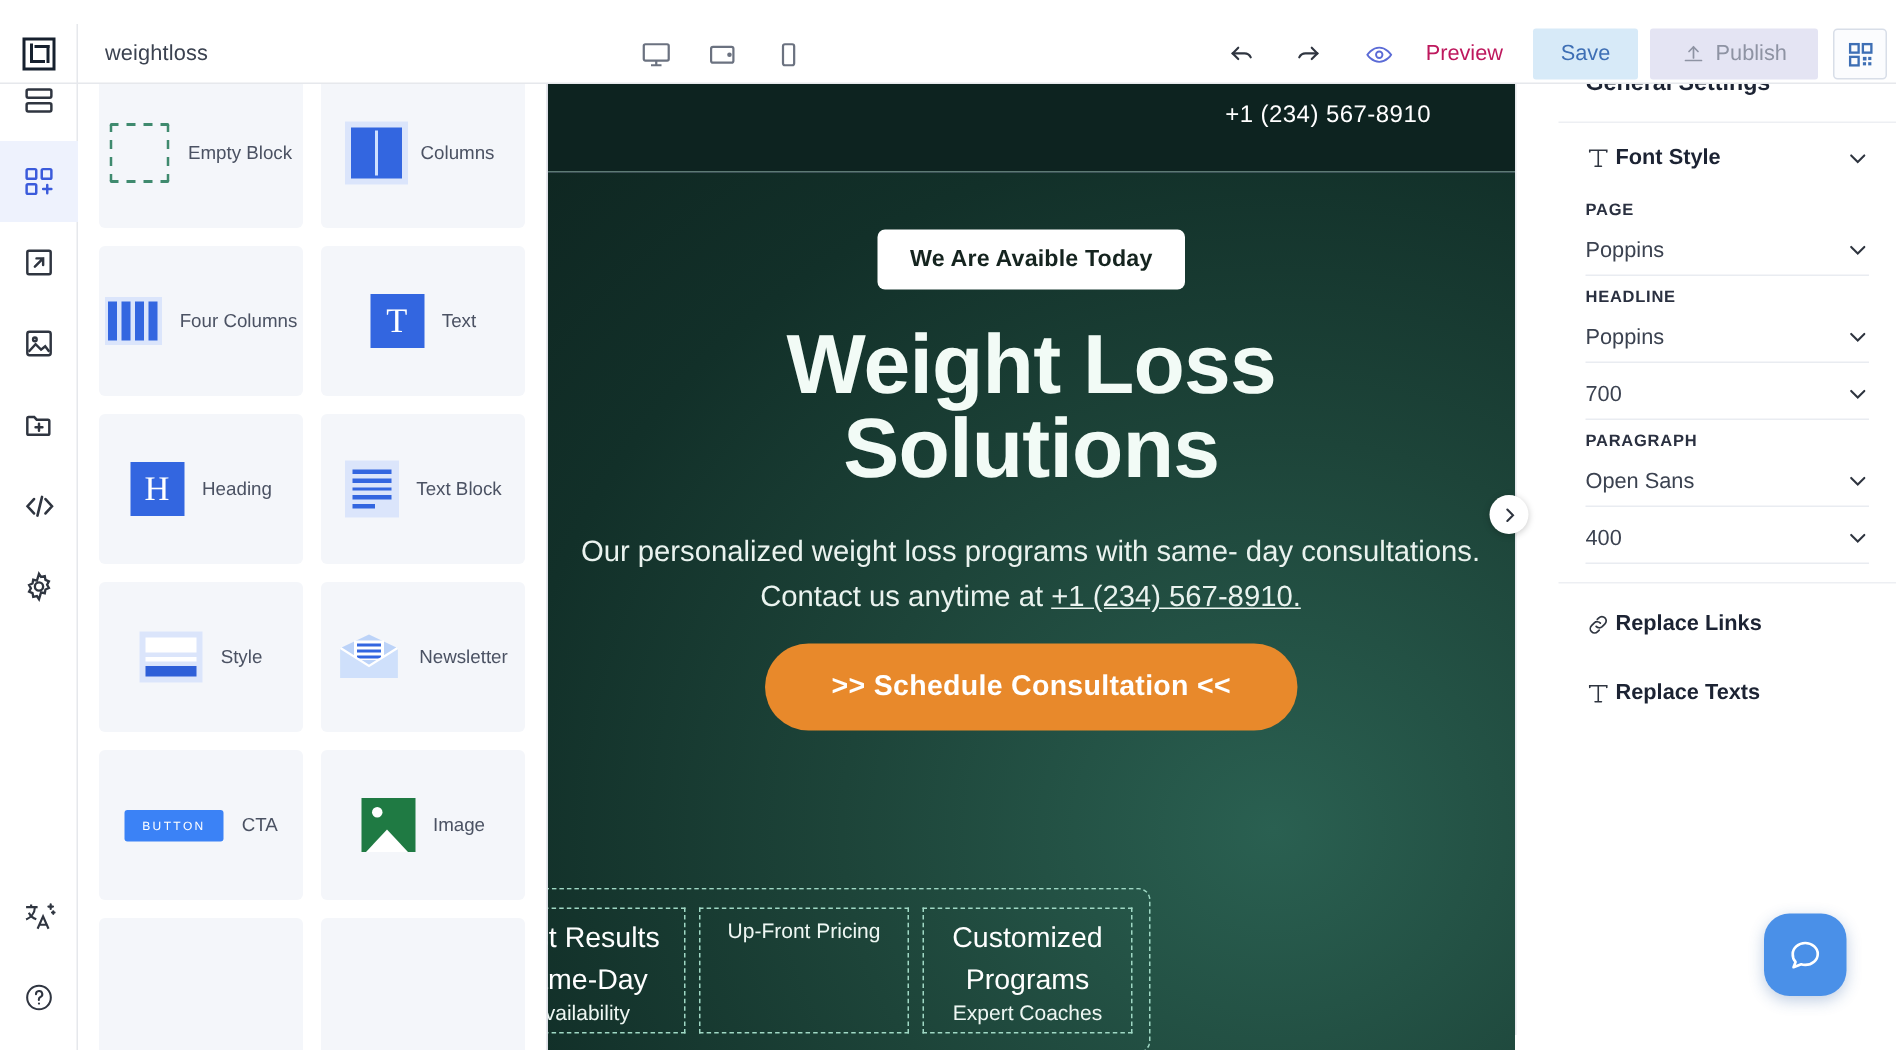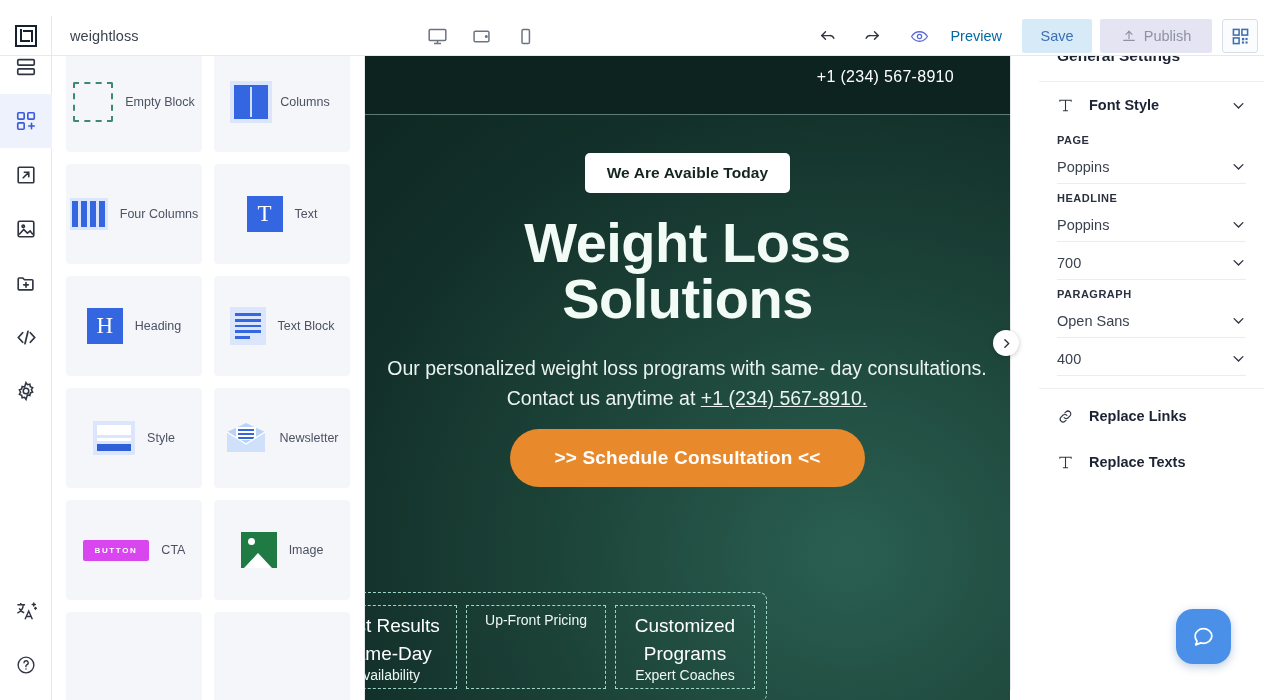--- a/index.html
+++ b/index.html
@@ -62,21 +62,21 @@
     display: flex; align-items: center; gap: 0;
   }
   .icon-btn {
     width: 44px; height: 40px;
     display: flex; align-items: center; justify-content: center;
     cursor: pointer;
   }
   .preview-btn {
     display: flex; align-items: center; gap: 21px;
     height: 40px; padding: 0 16px;
-    color: #0369a1; font-size: 14.5px; cursor: pointer;
+    color: #be185d; font-size: 14.5px; cursor: pointer;
   }
   .save-btn {
     display: flex; align-items: center; justify-content: center;
     height: 34px; width: 70px;
     background: #d7eaf8; color: #3e6fb5;
     font-size: 14.5px; border-radius: 2px; cursor: pointer;
     margin-left: 4px;
   }
   .publish-btn {
     display: flex; align-items: center; justify-content: center; gap: 7px;
@@ -175,22 +175,22 @@
   }
   .ico-textblock i { height: 3px; background: #3366e0; display: block; }
   .ico-form {
     width: 42px; height: 34px; background: #dbe5fb; padding: 4px;
     display: flex; flex-direction: column; gap: 3px;
   }
   .ico-form .f1 { height: 10px; background: #ffffff; }
   .ico-form .f2 { height: 4px; background: #ffffff; }
   .ico-form .f3 { height: 7px; background: #2e5fd8; }
   .ico-btnbadge {
-    background: #d946ef; color: #fff;
-    font-size: 8px; letter-spacing: 1.6px; font-weight: bold;
+    background: #3b82f6; color: #fff;
+    font-size: 8px; letter-spacing: 1.6px; font-weight: normal;
     padding: 6px 12px; border-radius: 2px;
   }
   .ico-image {
     width: 36px; height: 36px; background: #1f7a43;
     position: relative; overflow: hidden;
   }
   .ico-image:before {
     content: ""; position: absolute; left: 7px; top: 6px;
     width: 7px; height: 7px; border-radius: 50%; background: #fff;
   }
@@ -300,21 +300,21 @@
     z-index: 30;
     padding-left: 28px;
   }
   .settings-head {
     height: 52px; display: flex; align-items: center;
     padding: 0 18px;
     font-size: 15.5px; color: #1c2333; font-weight: bold;
     border-bottom: 1px solid #edeff3;
   }
   .set-row {
-    display: flex; align-items: center; gap: 15px;
+    display: flex; align-items: center; gap: 3px;
     padding: 0 18px; height: 46px;
     cursor: pointer;
   }
   .set-row .lbl { font-size: 14.5px; color: #1c2333; font-weight: bold; flex: 1; }
   .grouplabel {
     padding: 6px 18px 2px;
     font-size: 11px; color: #2a3040; font-weight: bold;
     letter-spacing: .5px;
   }
   .select {

